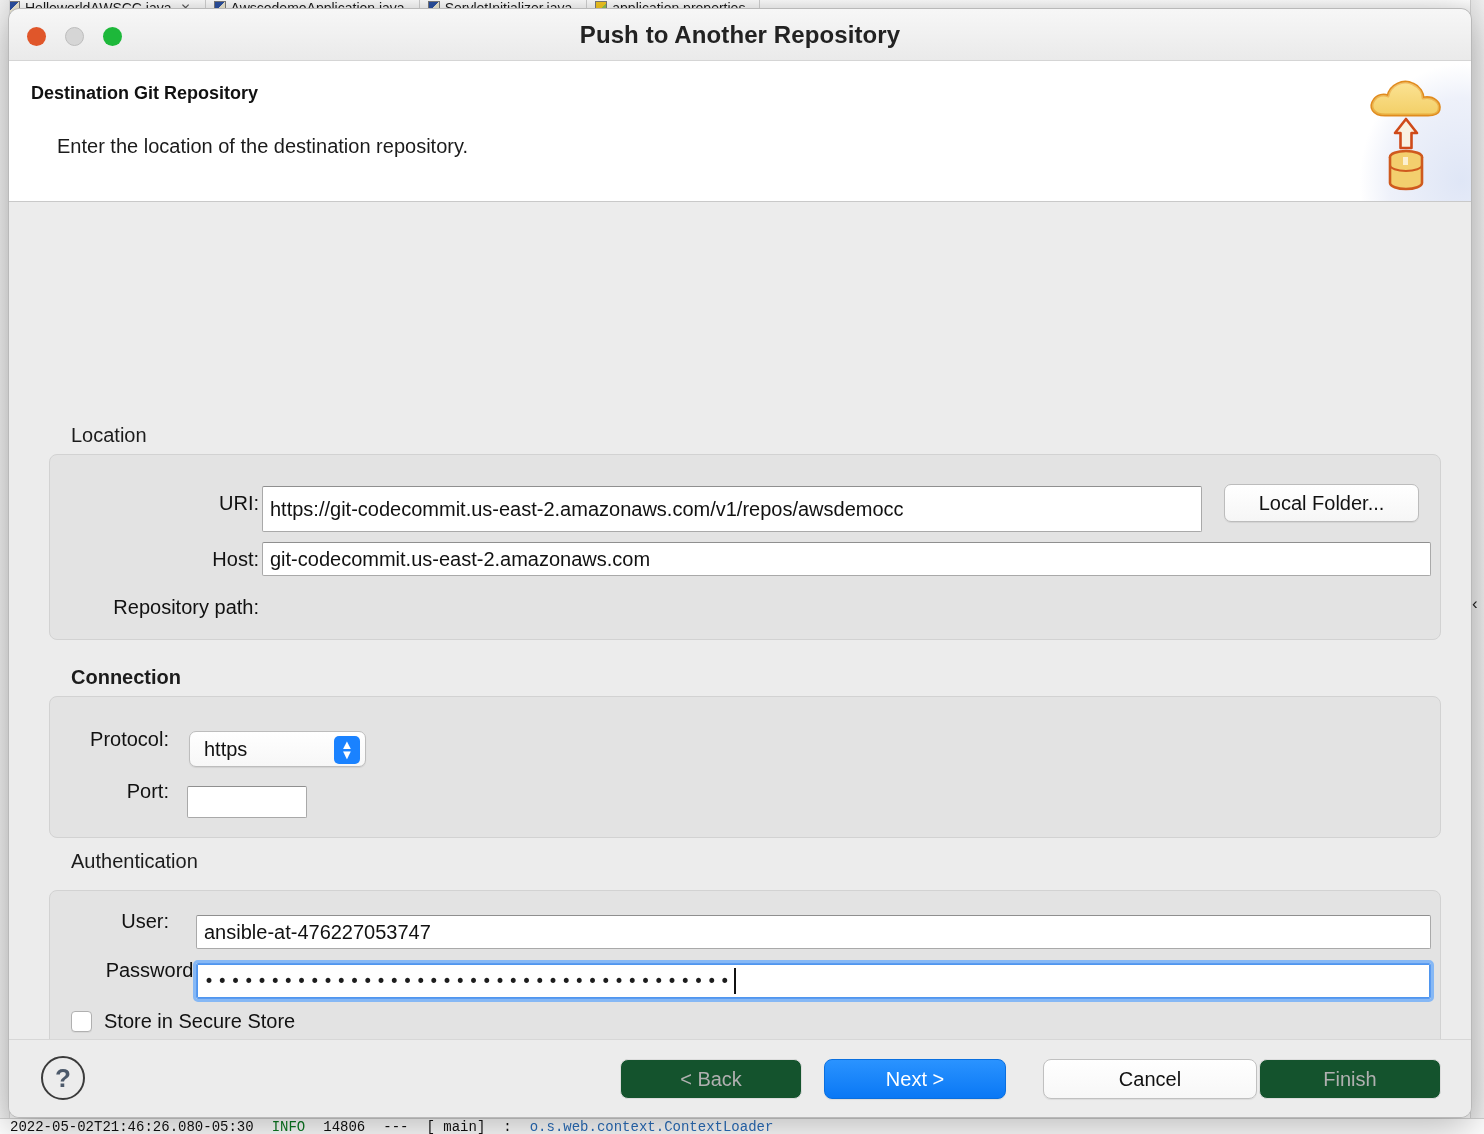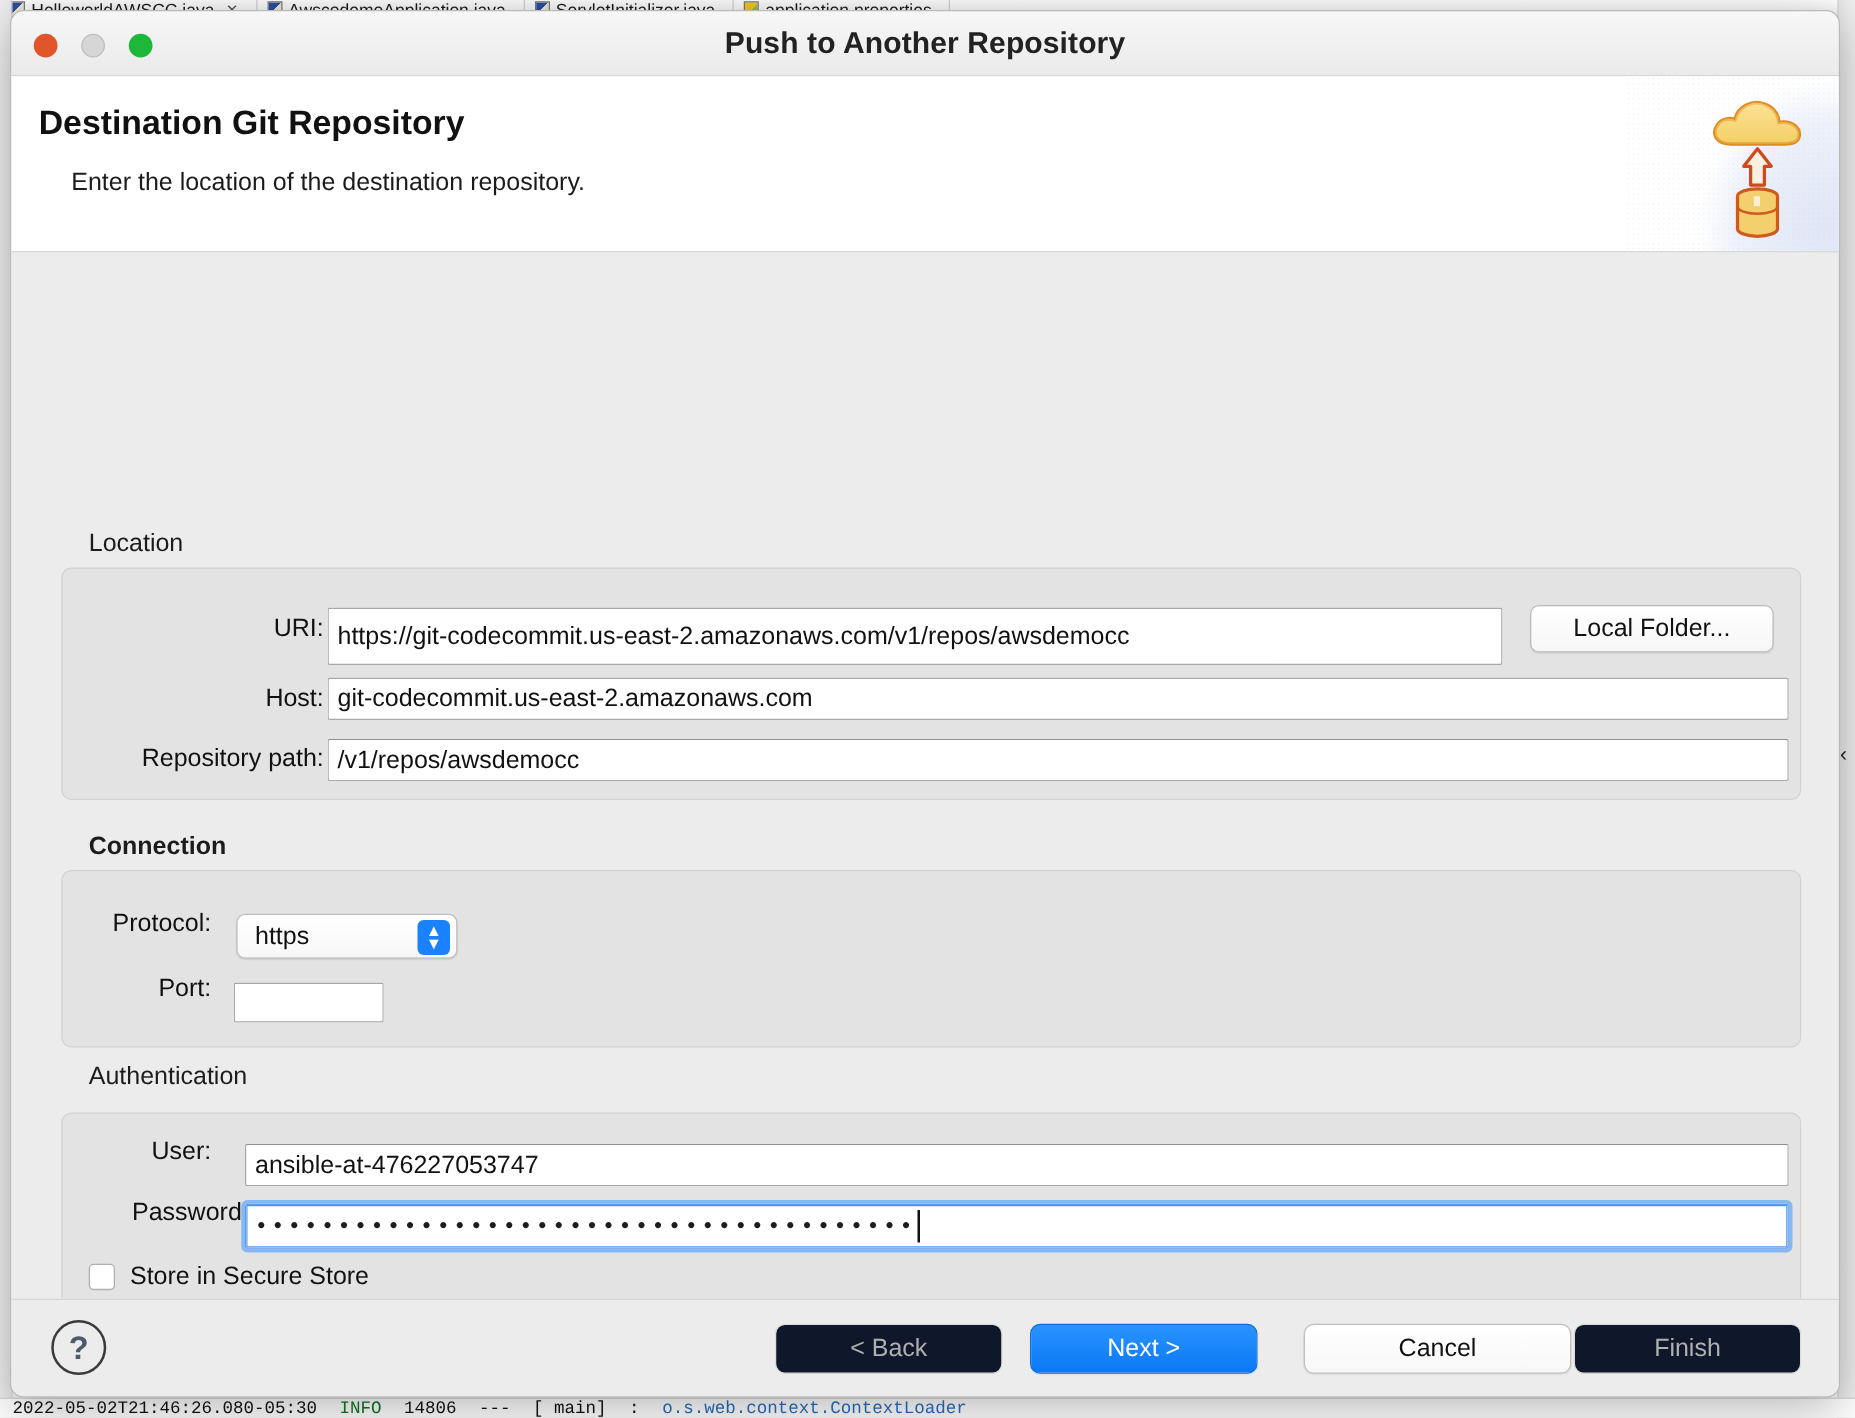--- a/index.html
+++ b/index.html
@@ -119,21 +119,21 @@
   }
   #banner-art::after {
     content: ""; position: absolute; inset: 0;
     background-image: radial-gradient(#c9d3ea 0.6px, transparent 0.7px);
     background-size: 4px 4px;
     opacity: 0.45;
   }
   #banner-icon { position: absolute; right: 22px; top: 12px; width: 86px; height: 122px; }
   #banner-title {
     position: absolute; left: 22px; top: 22px;
-    font-size: 27px; font-weight: bold; color: #111;
+    font-size: 18px; font-weight: bold; color: #111;
   }
   #banner-sub {
     position: absolute; left: 48px; top: 74px;
     font-size: 20px; color: #1b1b1b;
   }
 
   
   #body {
     flex: 1 1 auto;
     background: #ececec;
@@ -263,21 +263,21 @@
     border-radius: 8px;
     font-size: 20px;
     display: flex; align-items: center; justify-content: center;
     border: 1px solid #c0c0c0;
     background: linear-gradient(#ffffff,#f7f7f7);
     color: #111;
     box-shadow: 0 1px 1px rgba(0,0,0,0.07);
   }
   .wizbtn.disabled {
     color: #b0b0b0;
-    background: #0f172a;
+    background: #14532d;
     border-color: #dcdcdc;
     box-shadow: none;
   }
   .wizbtn.default {
     background: linear-gradient(#2a93ff,#0a78f5);
     border-color: #0a6fdf;
     color: #ffffff;
     font-weight: normal;
   }
 </style>
@@ -367,21 +367,20 @@
     <div class="groupbox" style="left:40px; top:252px; width:1392px; height:186px;"></div>
 
     <div class="field-label" style="left:50px; top:290px; width:200px;">URI:</div>
     <div class="textfield" style="left:253px; top:284px; width:940px; height:46px;">https://git-codecommit.us-east-2.amazonaws.com/v1/repos/awsdemocc</div>
     <div class="pushbutton" style="left:1215px; top:282px; width:195px; height:38px;">Local Folder...</div>
 
     <div class="field-label" style="left:50px; top:346px; width:200px;">Host:</div>
     <div class="textfield" style="left:253px; top:340px; width:1169px; height:34px;">git-codecommit.us-east-2.amazonaws.com</div>
 
     <div class="field-label" style="left:20px; top:394px; width:230px;">Repository path:</div>
-    <div class="textfield" style="left:253px; top:389px; width:1169px; height:34px;">/v1/repos/awsdemocc</div>
 
     <div class="section-label" style="left:62px; top:464px;font-weight:bold;">Connection</div>
     <div class="groupbox" style="left:40px; top:494px; width:1392px; height:142px;"></div>
 
     <div class="field-label" style="left:50px; top:526px; width:110px;">Protocol:</div>
     <div class="popupbutton" style="left:180px; top:529px; width:177px; height:36px;">
       <span>https</span>
       <span class="popup-stepper">
         <span style="display:block;">▲</span>
           <span style="display:block;">▼</span>

